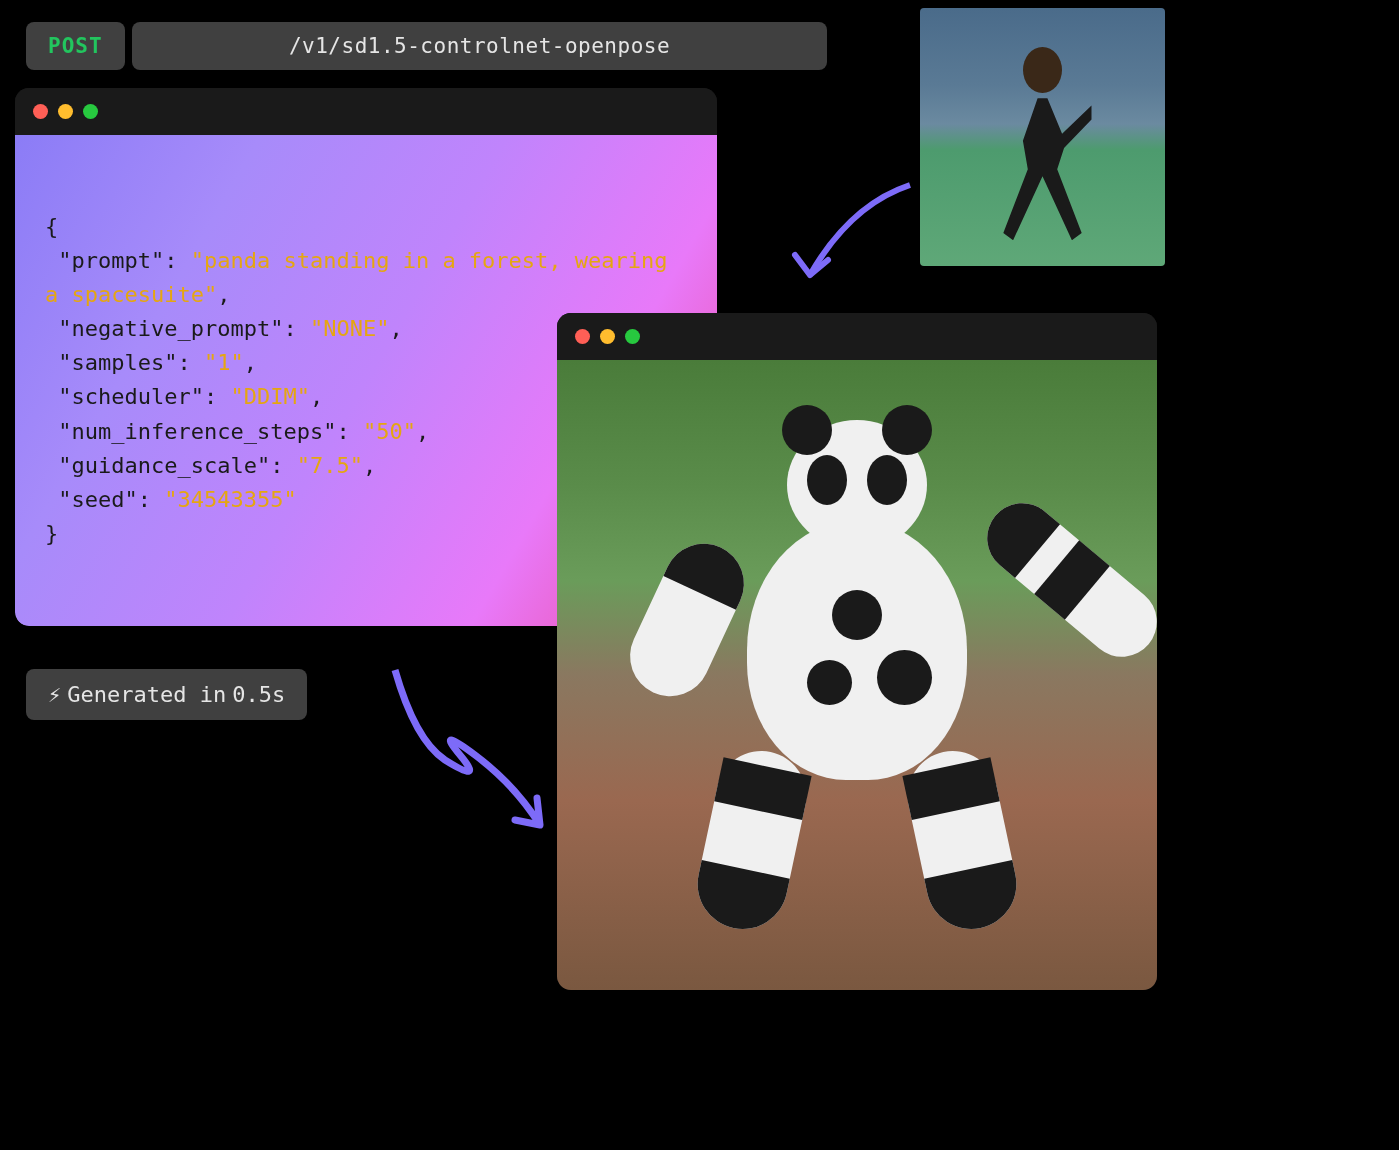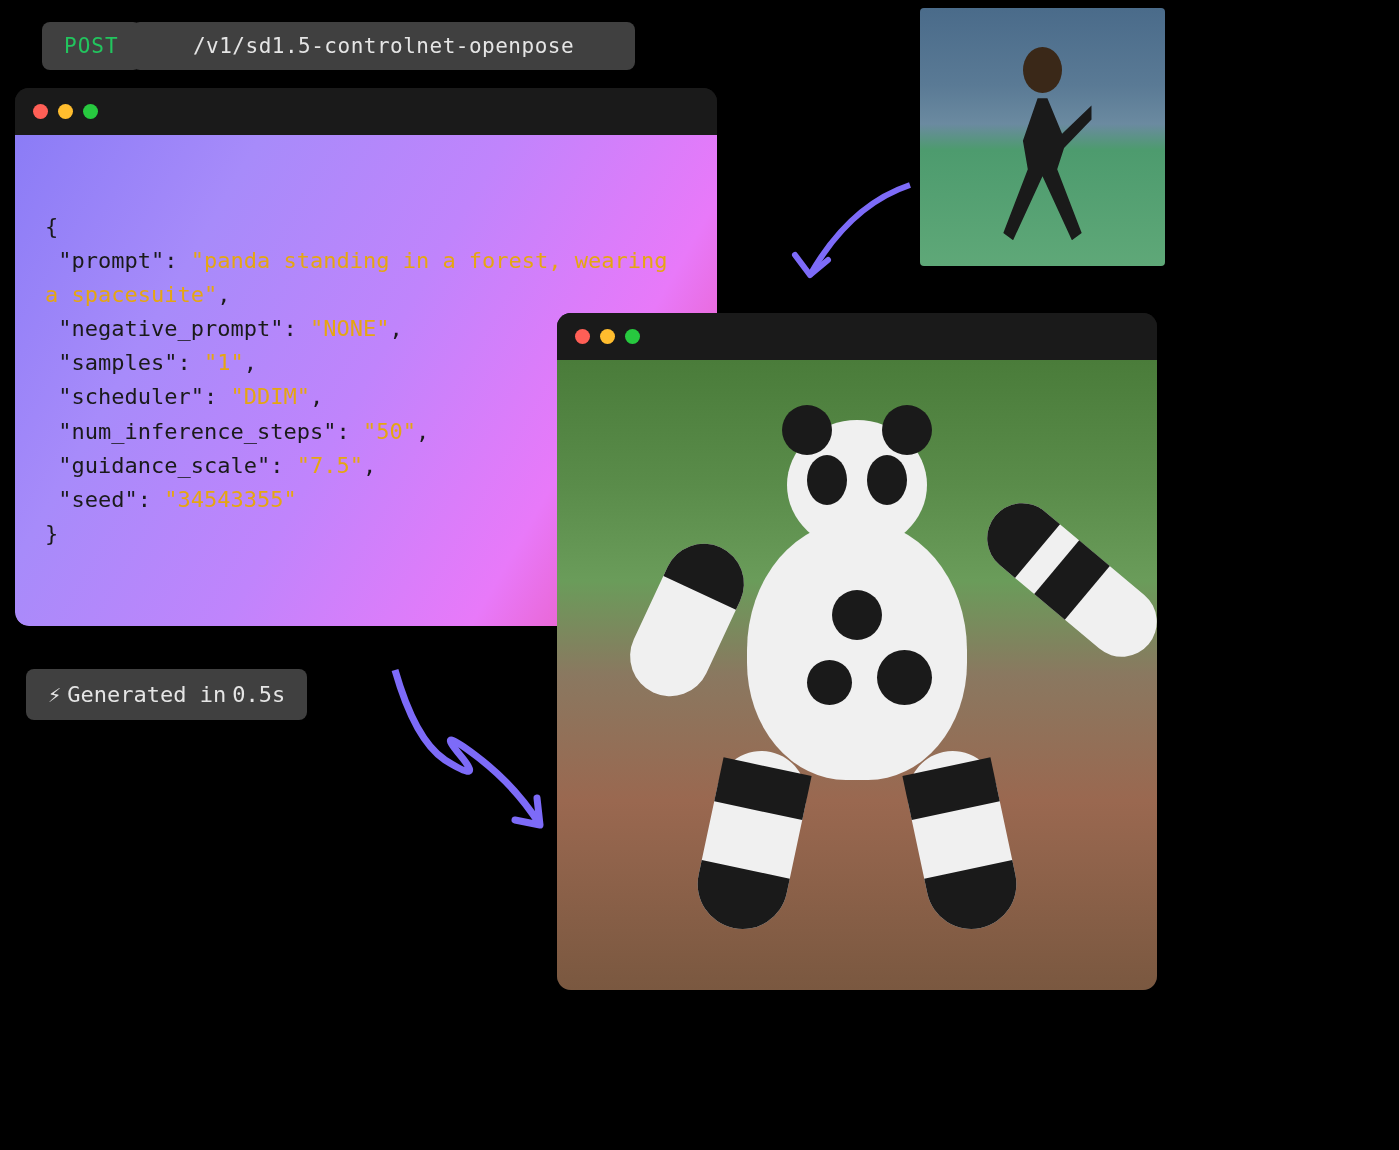--- a/index.html
+++ b/index.html
@@ -13,35 +13,35 @@
       font-family: 'Menlo', 'Monaco', 'Consolas', monospace;
       width: 1399px;
       height: 1150px;
       position: relative;
       overflow: hidden;
     }
     
     .method-badge {
       position: absolute;
       top: 22px;
-      left: 42px;
+      left: 26px;
       background: #404040;
       color: #22c55e;
       padding: 12px 22px;
       border-radius: 8px;
       font-size: 21px;
-      font-weight: 400;
+      font-weight: 700;
       letter-spacing: 1px;
     }
     
     .endpoint-field {
       position: absolute;
       top: 22px;
       left: 132px;
-      width: 503px;
+      width: 695px;
       background: #404040;
       color: #e5e5e5;
       padding: 12px 22px;
       border-radius: 8px;
       font-size: 21px;
       text-align: center;
       letter-spacing: 0.5px;
     }
     
     .code-window {

